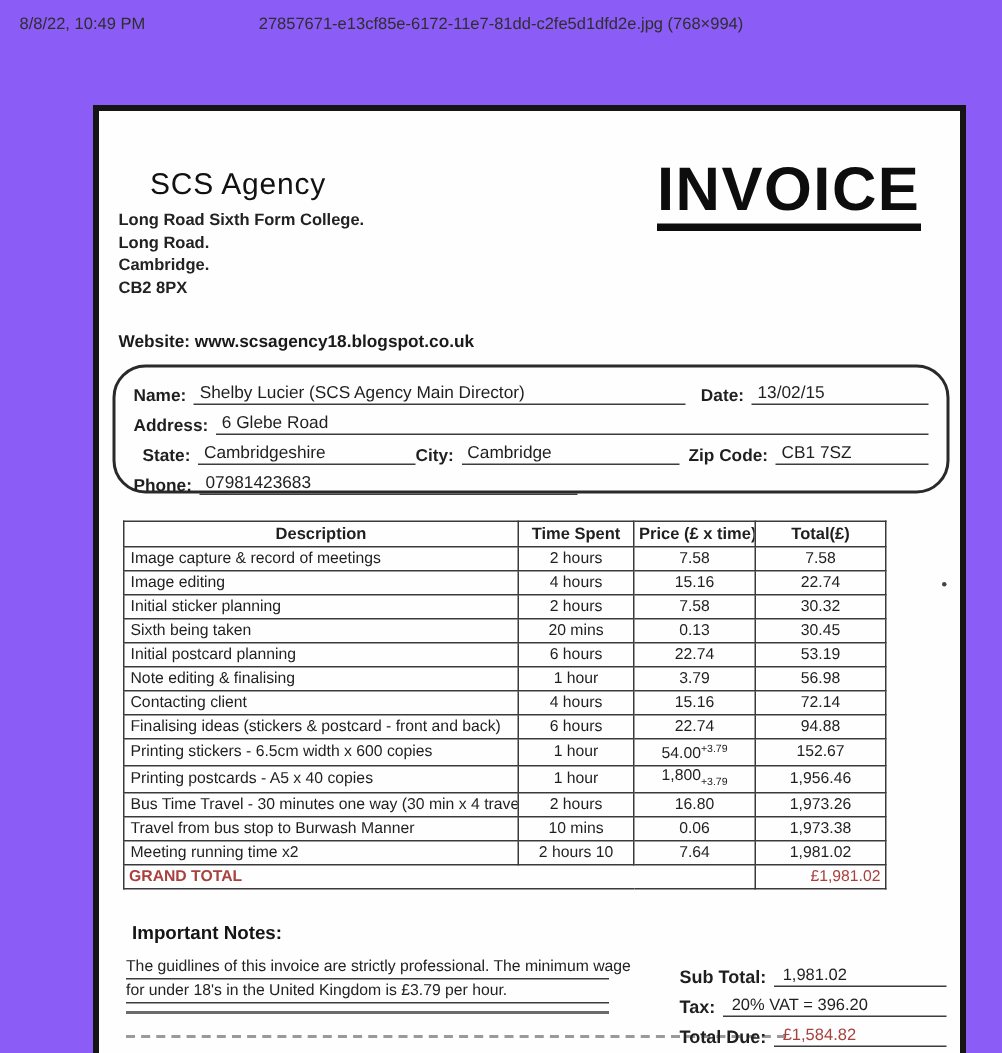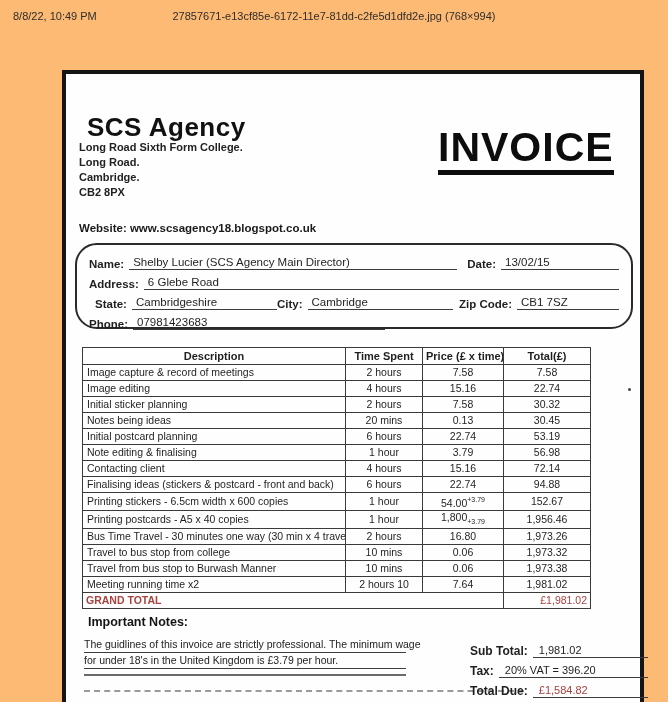--- a/index.html
+++ b/index.html
@@ -1,29 +1,29 @@
 <!DOCTYPE html>
 <html><head>
 <meta charset="utf-8">
 <style>
   html,body{margin:0;padding:0;}
   body{width:668px;height:702px;background:#ffffff;font-family:"Liberation Sans",sans-serif;color:#1f1f1f;overflow:hidden;}
-  #screen{position:relative;width:668px;height:702px;background:#fdba74;}
+  #screen{position:relative;width:668px;height:702px;background:#8b5cf6;}
 
   
   .bheader{position:absolute;top:10px;left:0;width:100%;font-size:11px;color:#2e2e2e;}
   .bheader .ts{position:absolute;left:13px;top:0;}
   .bheader .fn{position:absolute;left:0;top:0;width:100%;text-align:center;}
 
   
   .sheet{position:absolute;left:62px;top:70px;width:574px;height:632px;border:4px solid #151515;border-bottom:none;background:#fefefe;filter:blur(0.2px);}
 
-  .company-name{position:absolute;left:21px;top:38px;font-size:26px;font-weight:bold;letter-spacing:0.5px;color:#111;}
+  .company-name{position:absolute;left:34px;top:38px;font-size:20px;font-weight:normal;letter-spacing:0.5px;color:#111;}
   .company-addr{position:absolute;left:13px;top:66px;font-size:11px;font-weight:bold;line-height:15px;color:#222;}
-  .invoice-title{position:absolute;left:372px;top:30px;font-size:41px;font-weight:800;letter-spacing:1px;color:#0d0d0d;border-bottom:5px solid #0d0d0d;padding-bottom:1px;line-height:44px;margin-top:21px;}
+  .invoice-title{position:absolute;left:372px;top:30px;font-size:41px;font-weight:800;letter-spacing:1px;color:#0d0d0d;border-bottom:5px solid #0d0d0d;padding-bottom:1px;line-height:44px;}
 
   .tele-line{position:absolute;left:13px;top:133px;font-size:11.5px;font-weight:bold;color:#1a1a1a;}
   .web-line{position:absolute;left:13px;top:148px;font-size:11.5px;font-weight:bold;color:#1a1a1a;}
 
   
   .contact-box{position:absolute;left:9px;top:169px;width:558px;height:86px;border:2.5px solid #2a2a2a;border-radius:22px;box-sizing:border-box;padding:6px 12px 4px 12px;font-size:11.5px;}
   .crow{display:flex;align-items:flex-end;height:19px;margin-bottom:1px;}
   .clabel{font-weight:bold;white-space:nowrap;margin-right:5px;}
   .cval{border-bottom:1.5px solid #3c3c3c;white-space:nowrap;padding:0 4px 1px 4px;margin-top:44px;}
   .cfill{flex:1;border-bottom:1.5px solid #3c3c3c;padding:0 4px 1px 4px;white-space:nowrap;}
@@ -42,21 +42,21 @@
 
   .stray-dot{position:absolute;left:562px;top:314px;width:3px;height:3px;background:#444;border-radius:50%;}
 
   
   .notes-heading{position:absolute;left:22px;top:541px;font-size:12.5px;font-weight:bold;color:#151515;}
   .notes{position:absolute;left:18px;top:563px;width:322px;font-size:10.5px;color:#222;}
   .nline{border-bottom:1.5px solid #3c3c3c;height:15px;line-height:14px;white-space:nowrap;}
   .eline1{position:absolute;left:18px;top:600px;width:322px;border-bottom:2px solid #6b6b6b;}
   .eline2{position:absolute;left:18px;top:616px;width:440px;border-bottom:2px dashed #9a9a9a;}
 
-  .totals{position:absolute;left:404px;top:564px;width:178px;font-size:12px;}
+  .totals{position:absolute;left:387px;top:564px;width:178px;font-size:12px;}
   .trow{display:flex;align-items:flex-end;height:20px;}
   .tlabel{font-weight:bold;white-space:nowrap;margin-right:5px;}
   .tval{flex:1;border-bottom:1.5px solid #3c3c3c;font-size:11px;padding:0 2px 1px 6px;white-space:nowrap;}
   .red{color:#a8423f;}
 </style>
 </head>
 <body>
 
 <div id="screen">
 
@@ -137,21 +137,21 @@
             <td class="c">15.16</td>
             <td class="c">22.74</td>
           </tr>
       <tr>
             <td class="desc">Initial sticker planning</td>
             <td class="c">2 hours</td>
             <td class="c">7.58</td>
             <td class="c">30.32</td>
           </tr>
       <tr>
-            <td class="desc">Notes being ideas</td>
+            <td class="desc">Sixth being taken</td>
             <td class="c">20 mins</td>
             <td class="c">0.13</td>
             <td class="c">30.45</td>
           </tr>
       <tr>
             <td class="desc">Initial postcard planning</td>
             <td class="c">6 hours</td>
             <td class="c">22.74</td>
             <td class="c">53.19</td>
           </tr>
@@ -183,26 +183,20 @@
             <td class="desc">Printing postcards - A5 x 40 copies</td>
             <td class="c">1 hour</td>
             <td class="c"><span>1,800</span><span class="sub">+3.79</span></td>
             <td class="c">1,956.46</td>
           </tr>
       <tr>
             <td class="desc">Bus Time Travel - 30 minutes one way (30 min x 4 travels)</td>
             <td class="c">2 hours</td>
             <td class="c">16.80</td>
             <td class="c">1,973.26</td>
-          </tr>
-      <tr>
-            <td class="desc">Travel to bus stop from college</td>
-            <td class="c">10 mins</td>
-            <td class="c">0.06</td>
-            <td class="c">1,973.32</td>
           </tr>
       <tr>
             <td class="desc">Travel from bus stop to Burwash Manner</td>
             <td class="c">10 mins</td>
             <td class="c">0.06</td>
             <td class="c">1,973.38</td>
           </tr>
       <tr>
             <td class="desc">Meeting running time  x2</td>
             <td class="c">2 hours 10</td>

